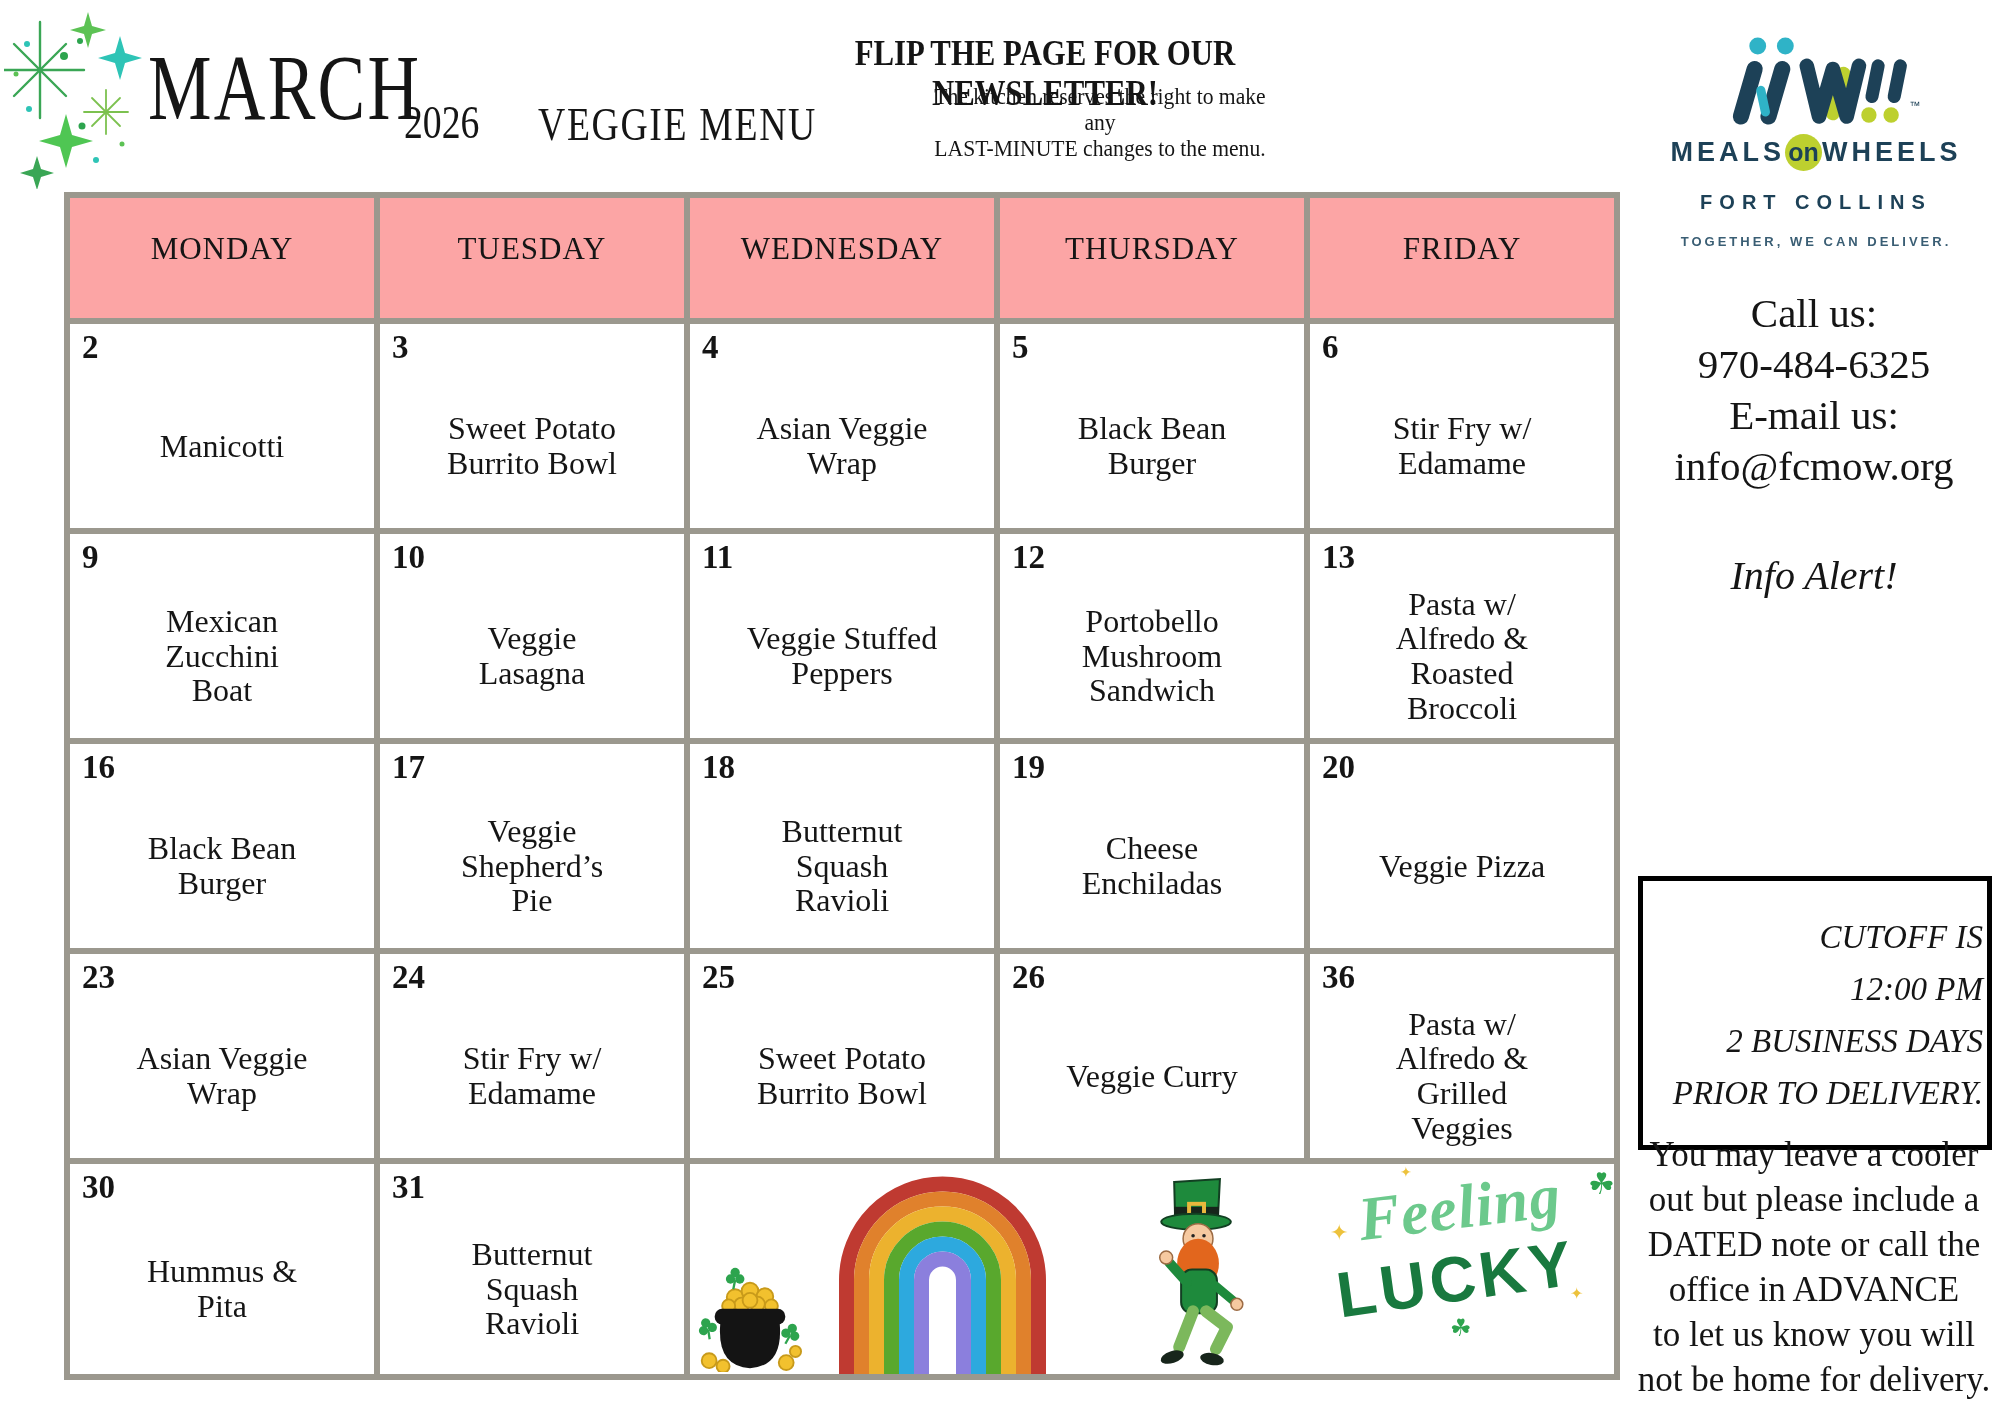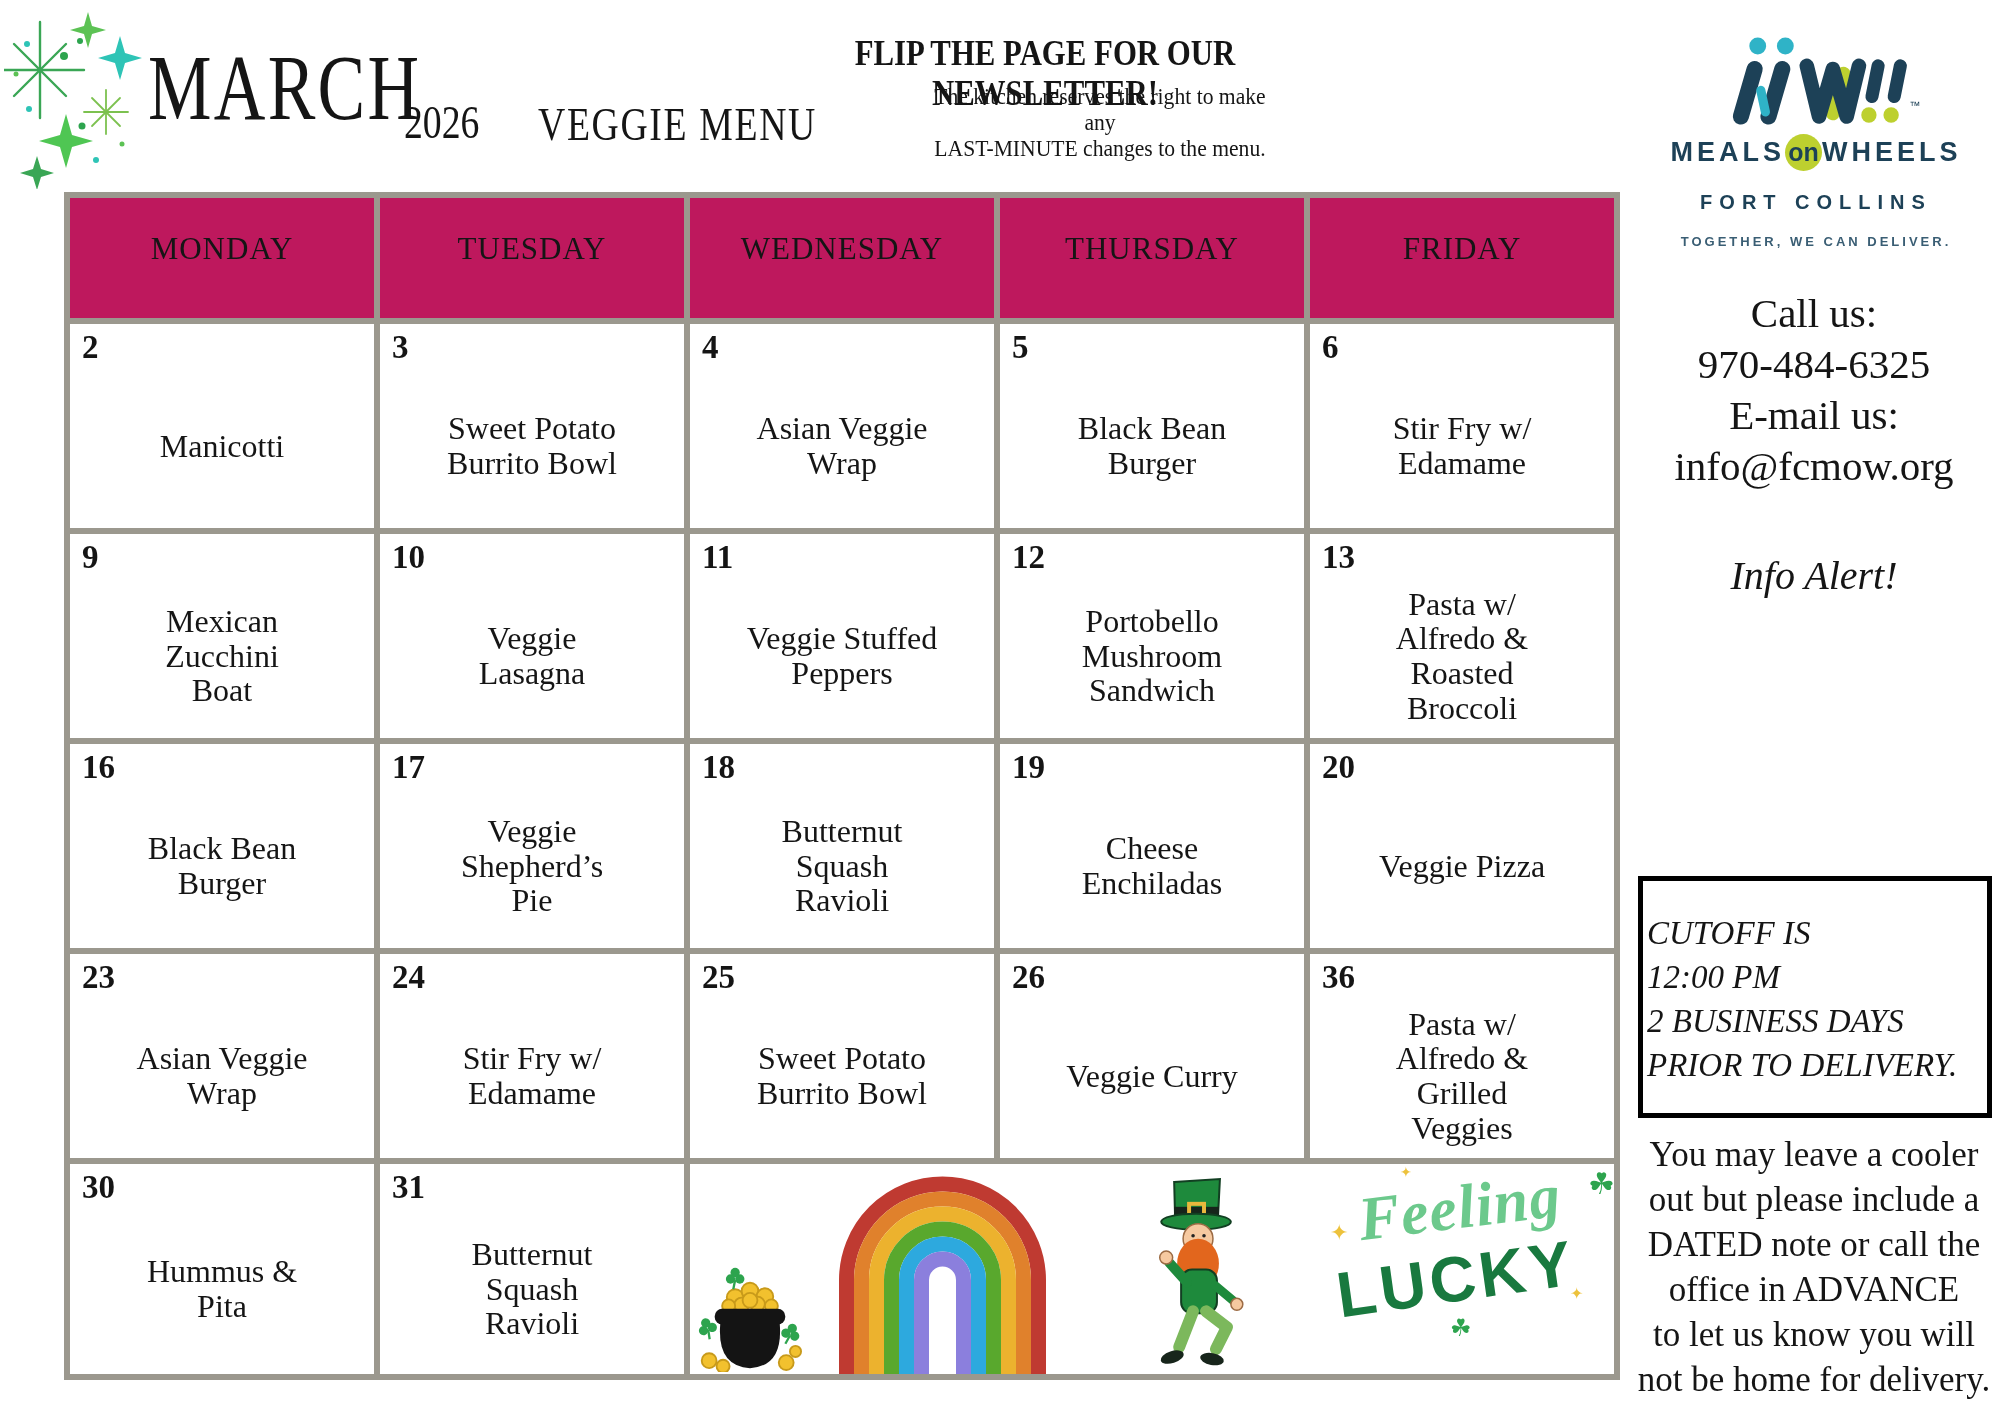--- a/index.html
+++ b/index.html
@@ -33,31 +33,31 @@
   .logo-tagline{color:#3a5e74;font-weight:bold;font-size:13px;letter-spacing:3px;margin-top:20px;}
 
   
   .sidebar{position:absolute;left:1628px;width:372px;text-align:center;}
   .contact{top:288px;font-size:41px;line-height:51px;}
   .info-alert-title{position:absolute;left:1628px;top:552px;width:372px;text-align:center;
                     font-size:40px;font-style:italic;}
   .info-alert-body{position:absolute;left:1628px;top:604px;width:372px;text-align:center;
                    font-size:35px;line-height:41px;white-space:pre-line;}
   .cutoff-box{position:absolute;left:1638px;top:876px;width:354px;box-sizing:border-box;
-              border:5px solid #000;padding:30px 4px 26px 4px;text-align:left;
-              font-size:33px;line-height:44px;font-style:italic;white-space:pre-line;}
+              border:5px solid #000;padding:30px 4px 26px 4px;text-align:right;
+              font-size:33px;line-height:52px;font-style:italic;white-space:pre-line;}
   .cooler-note{position:absolute;left:1624px;top:1132px;width:380px;text-align:center;
                font-size:35px;line-height:45px;white-space:pre-line;}
 
   
   .calendar{position:absolute;left:64px;top:192px;width:1556px;box-sizing:border-box;
             background:#9b988e;padding:6px;display:grid;gap:6px;
             grid-template-columns:repeat(5,1fr);
             grid-template-rows:120px 204px 204px 204px 204px 210px;}
-  .hcell{background:#be185d;display:flex;align-items:center;justify-content:center;
+  .hcell{background:#fca5a5;display:flex;align-items:center;justify-content:center;
          font-size:31px;letter-spacing:1px;padding-bottom:18px;box-sizing:border-box;}
   .cell{background:#fff;position:relative;}
   .date{position:absolute;top:5px;left:12px;font-weight:bold;font-size:33px;}
   .meal{position:absolute;inset:0;display:flex;align-items:center;justify-content:center;
         text-align:center;font-size:32px;line-height:1.08;white-space:pre-line;padding-top:4px;margin-top:36px;}
   .art-cell{grid-column:3/6;overflow:hidden;}
 
   
   .pot{position:absolute;left:8px;bottom:2px;}
   .rainbow{position:absolute;left:112px;bottom:0;}

